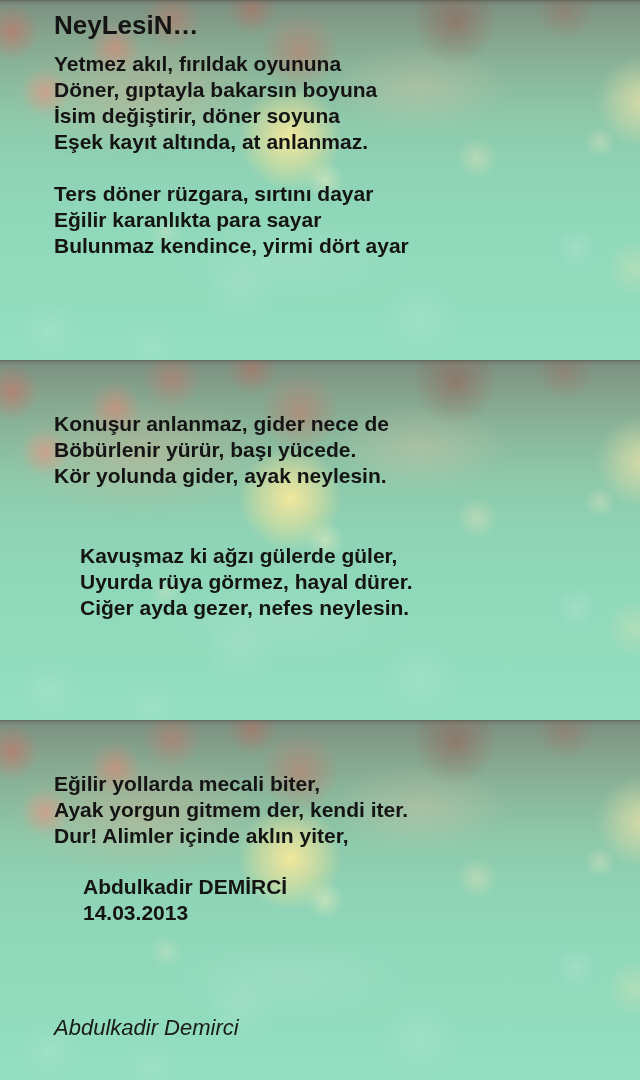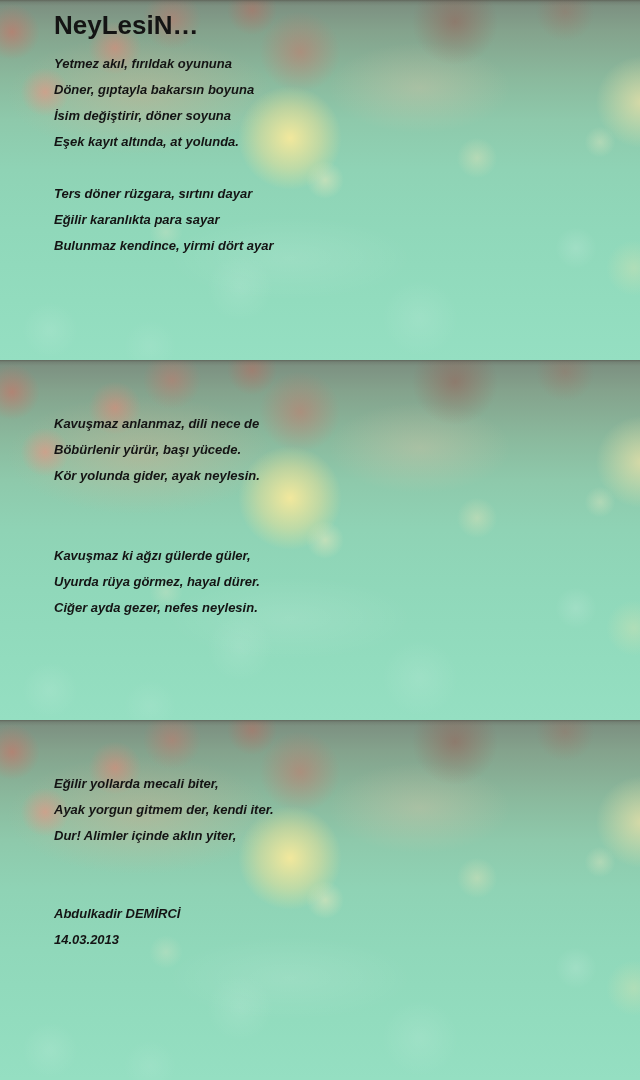--- a/index.html
+++ b/index.html
@@ -54,33 +54,32 @@
     left: 54px;
     top: 9px;
     margin: 0;
     font-size: 26px;
     line-height: 32px;
     font-weight: bold;
     white-space: nowrap;
   }
   .stanza { position: absolute; left: 54px; }
   .line {
-    font-size: 13px;
+    font-size: 21px;
     font-weight: bold;
     line-height: 26px;
     height: 26px;
     white-space: nowrap;
-    font-style: italic;
   }
   .s1 { top: 51px; }
   .s2 { top: 181px; }
   .s3 { top: 411px; }
-  .s4 { top: 543px; }
+  .s4 { top: 543px; margin-left: 26px; }
   .s5 { top: 771px; }
-  .signature { top: 901px; }
+  .signature { top: 874px; margin-left: 29px; }
   .footer {
     position: absolute;
     left: 54px;
     top: 1014px;
     font-size: 22px;
     line-height: 28px;
     font-style: italic;
     font-weight: normal;
     color: #1a1a1a;
     white-space: nowrap;
@@ -94,31 +93,31 @@
   <div class="tile t1"></div>
   <div class="tile t2"></div>
   <div class="tile t3"></div>
 
   <h1 class="title">NeyLesiN…</h1>
 
   <div class="stanza s1">
     <div class="line">Yetmez akıl, fırıldak oyununa</div>
     <div class="line">Döner, gıptayla bakarsın boyuna</div>
     <div class="line">İsim değiştirir, döner soyuna</div>
-    <div class="line">Eşek kayıt altında, at yolunda.</div>
+    <div class="line">Eşek kayıt altında, at anlanmaz.</div>
   </div>
 
   <div class="stanza s2">
     <div class="line">Ters döner rüzgara, sırtını dayar</div>
     <div class="line">Eğilir karanlıkta para sayar</div>
     <div class="line">Bulunmaz kendince, yirmi dört ayar</div>
   </div>
 
   <div class="stanza s3">
-    <div class="line">Kavuşmaz anlanmaz, dili nece de</div>
+    <div class="line">Konuşur anlanmaz, gider nece de</div>
     <div class="line">Böbürlenir yürür, başı yücede.</div>
     <div class="line">Kör yolunda gider, ayak neylesin.</div>
   </div>
 
   <div class="stanza s4">
     <div class="line">Kavuşmaz ki ağzı gülerde güler,</div>
     <div class="line">Uyurda rüya görmez, hayal dürer.</div>
     <div class="line">Ciğer ayda gezer, nefes neylesin.</div>
   </div>
 
@@ -126,14 +125,15 @@
     <div class="line">Eğilir yollarda mecali biter,</div>
     <div class="line">Ayak yorgun gitmem der, kendi iter.</div>
     <div class="line">Dur! Alimler içinde aklın yiter,</div>
   </div>
 
   <div class="stanza signature">
     <div class="line">Abdulkadir DEMİRCİ</div>
     <div class="line">14.03.2013</div>
   </div>
 
+  <div class="footer">Abdulkadir Demirci</div>
 
 </div>
 
 </body></html>

